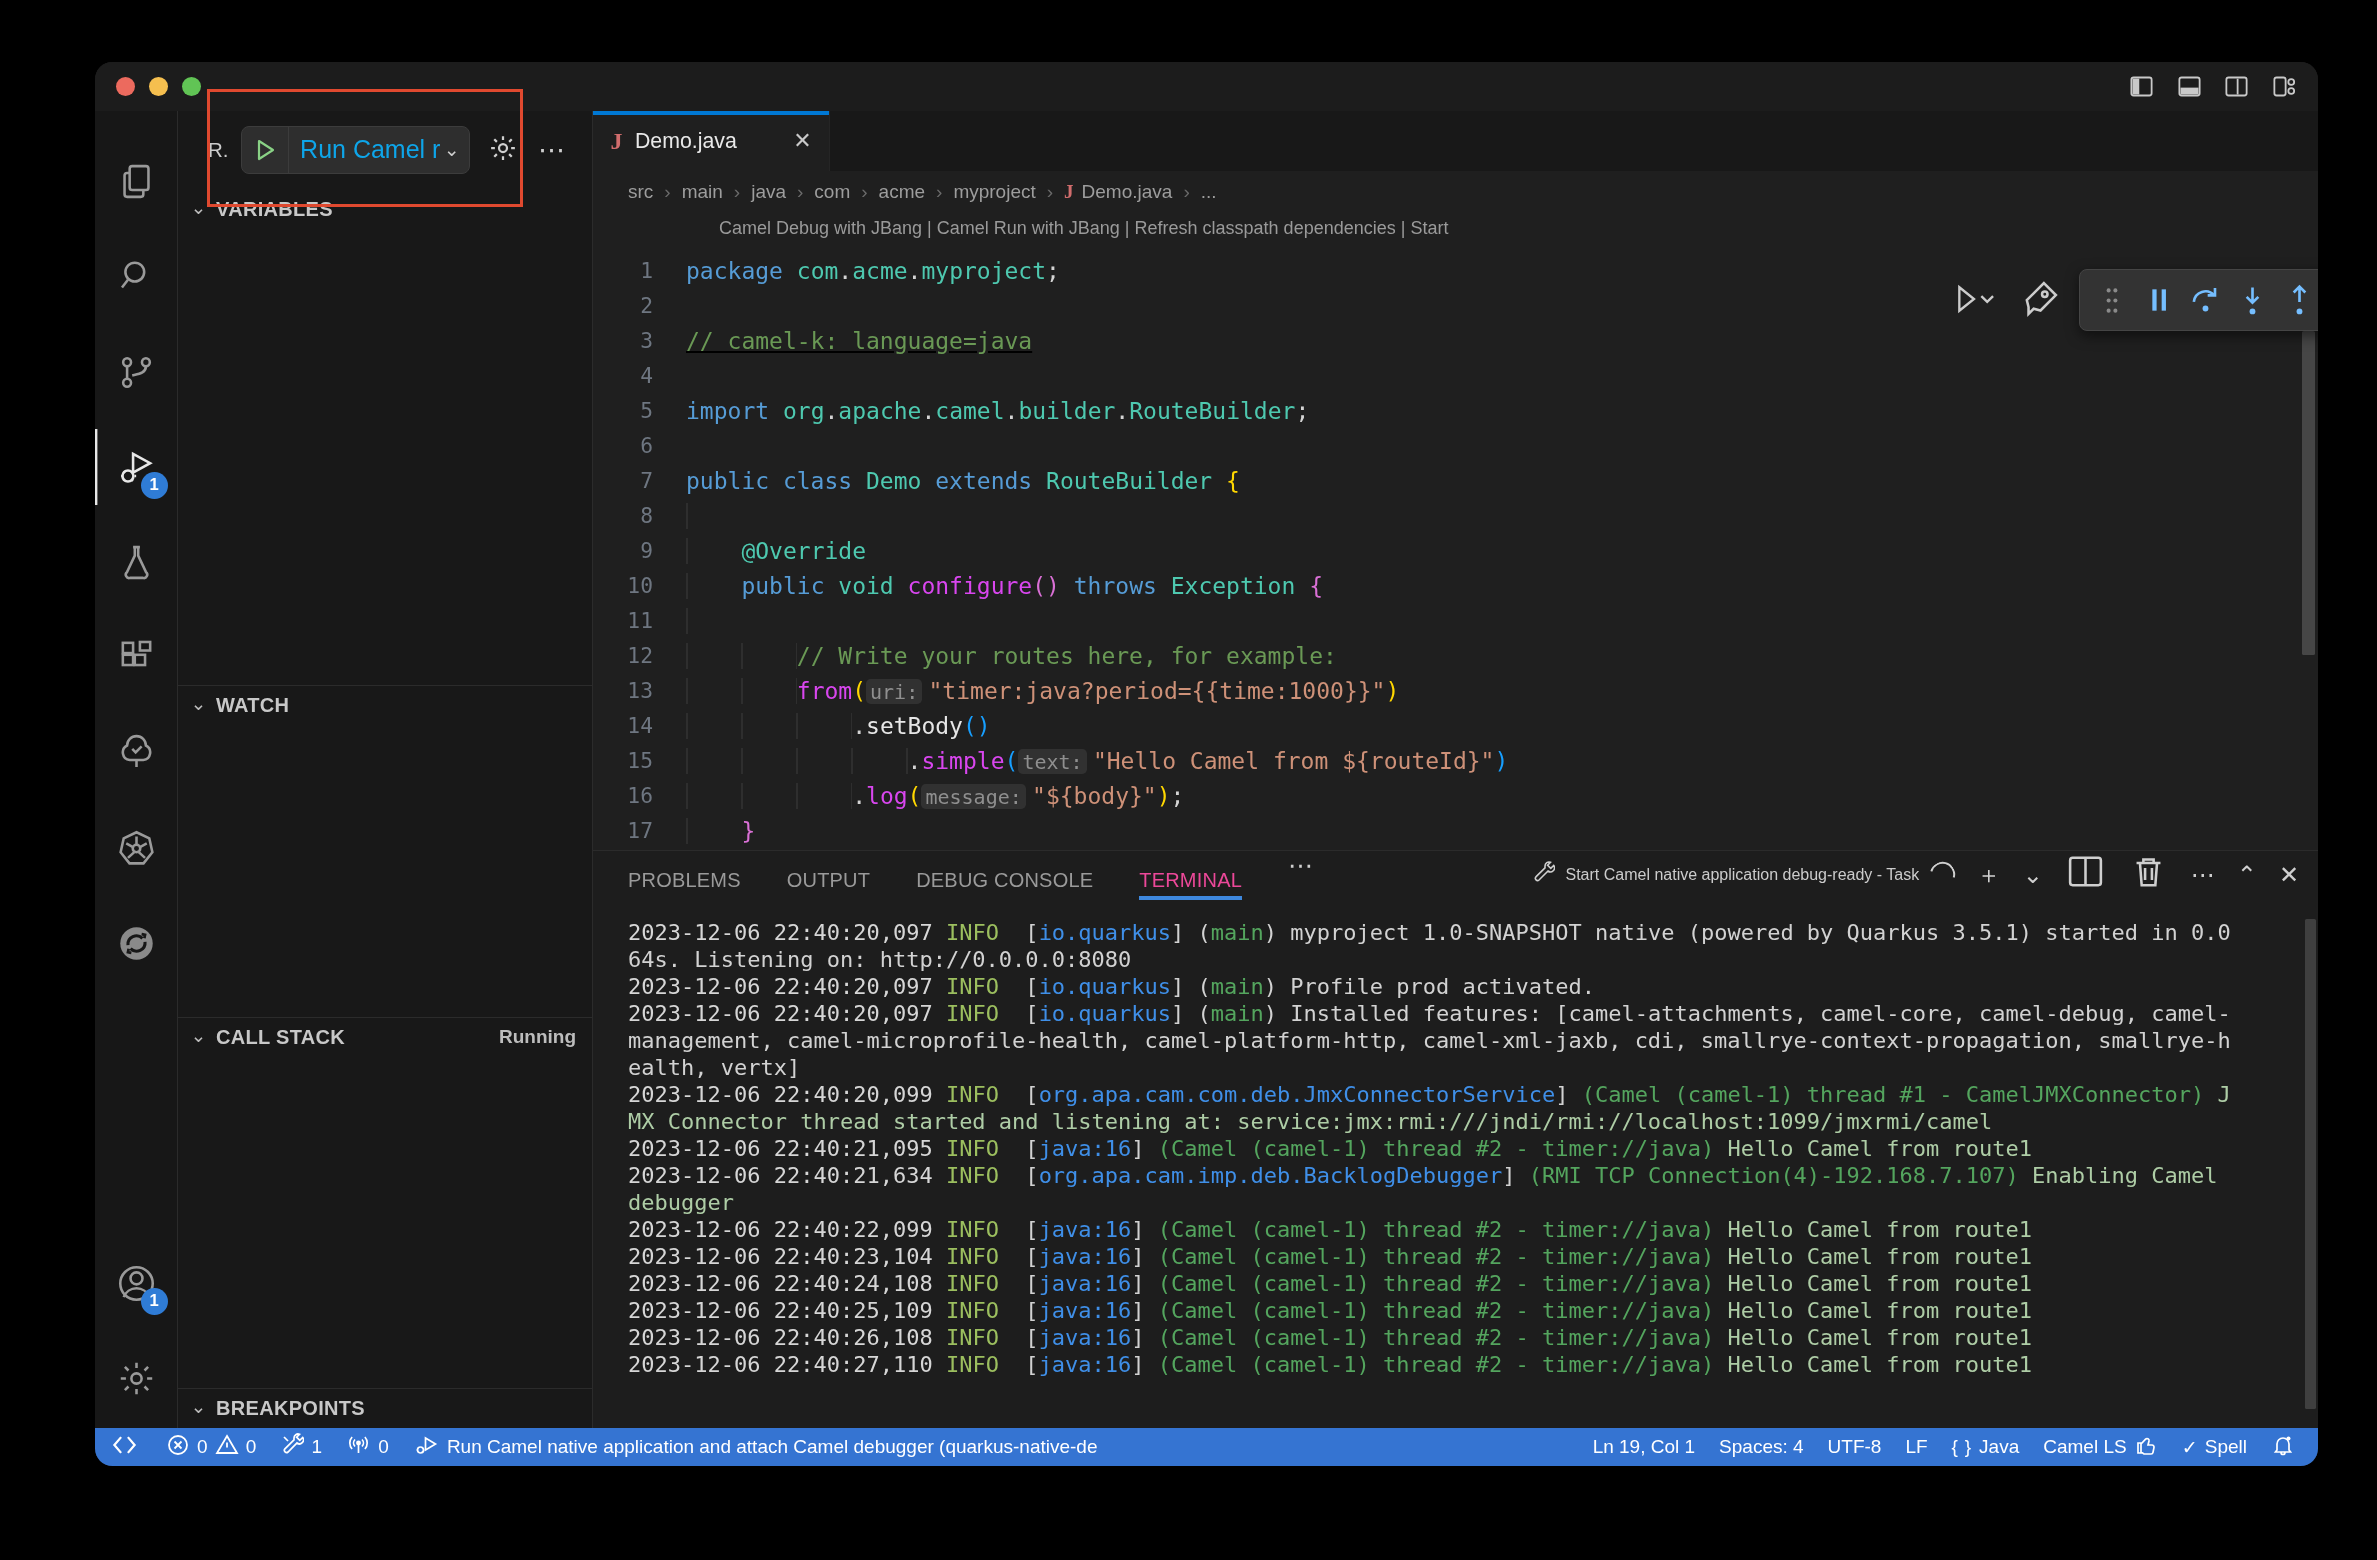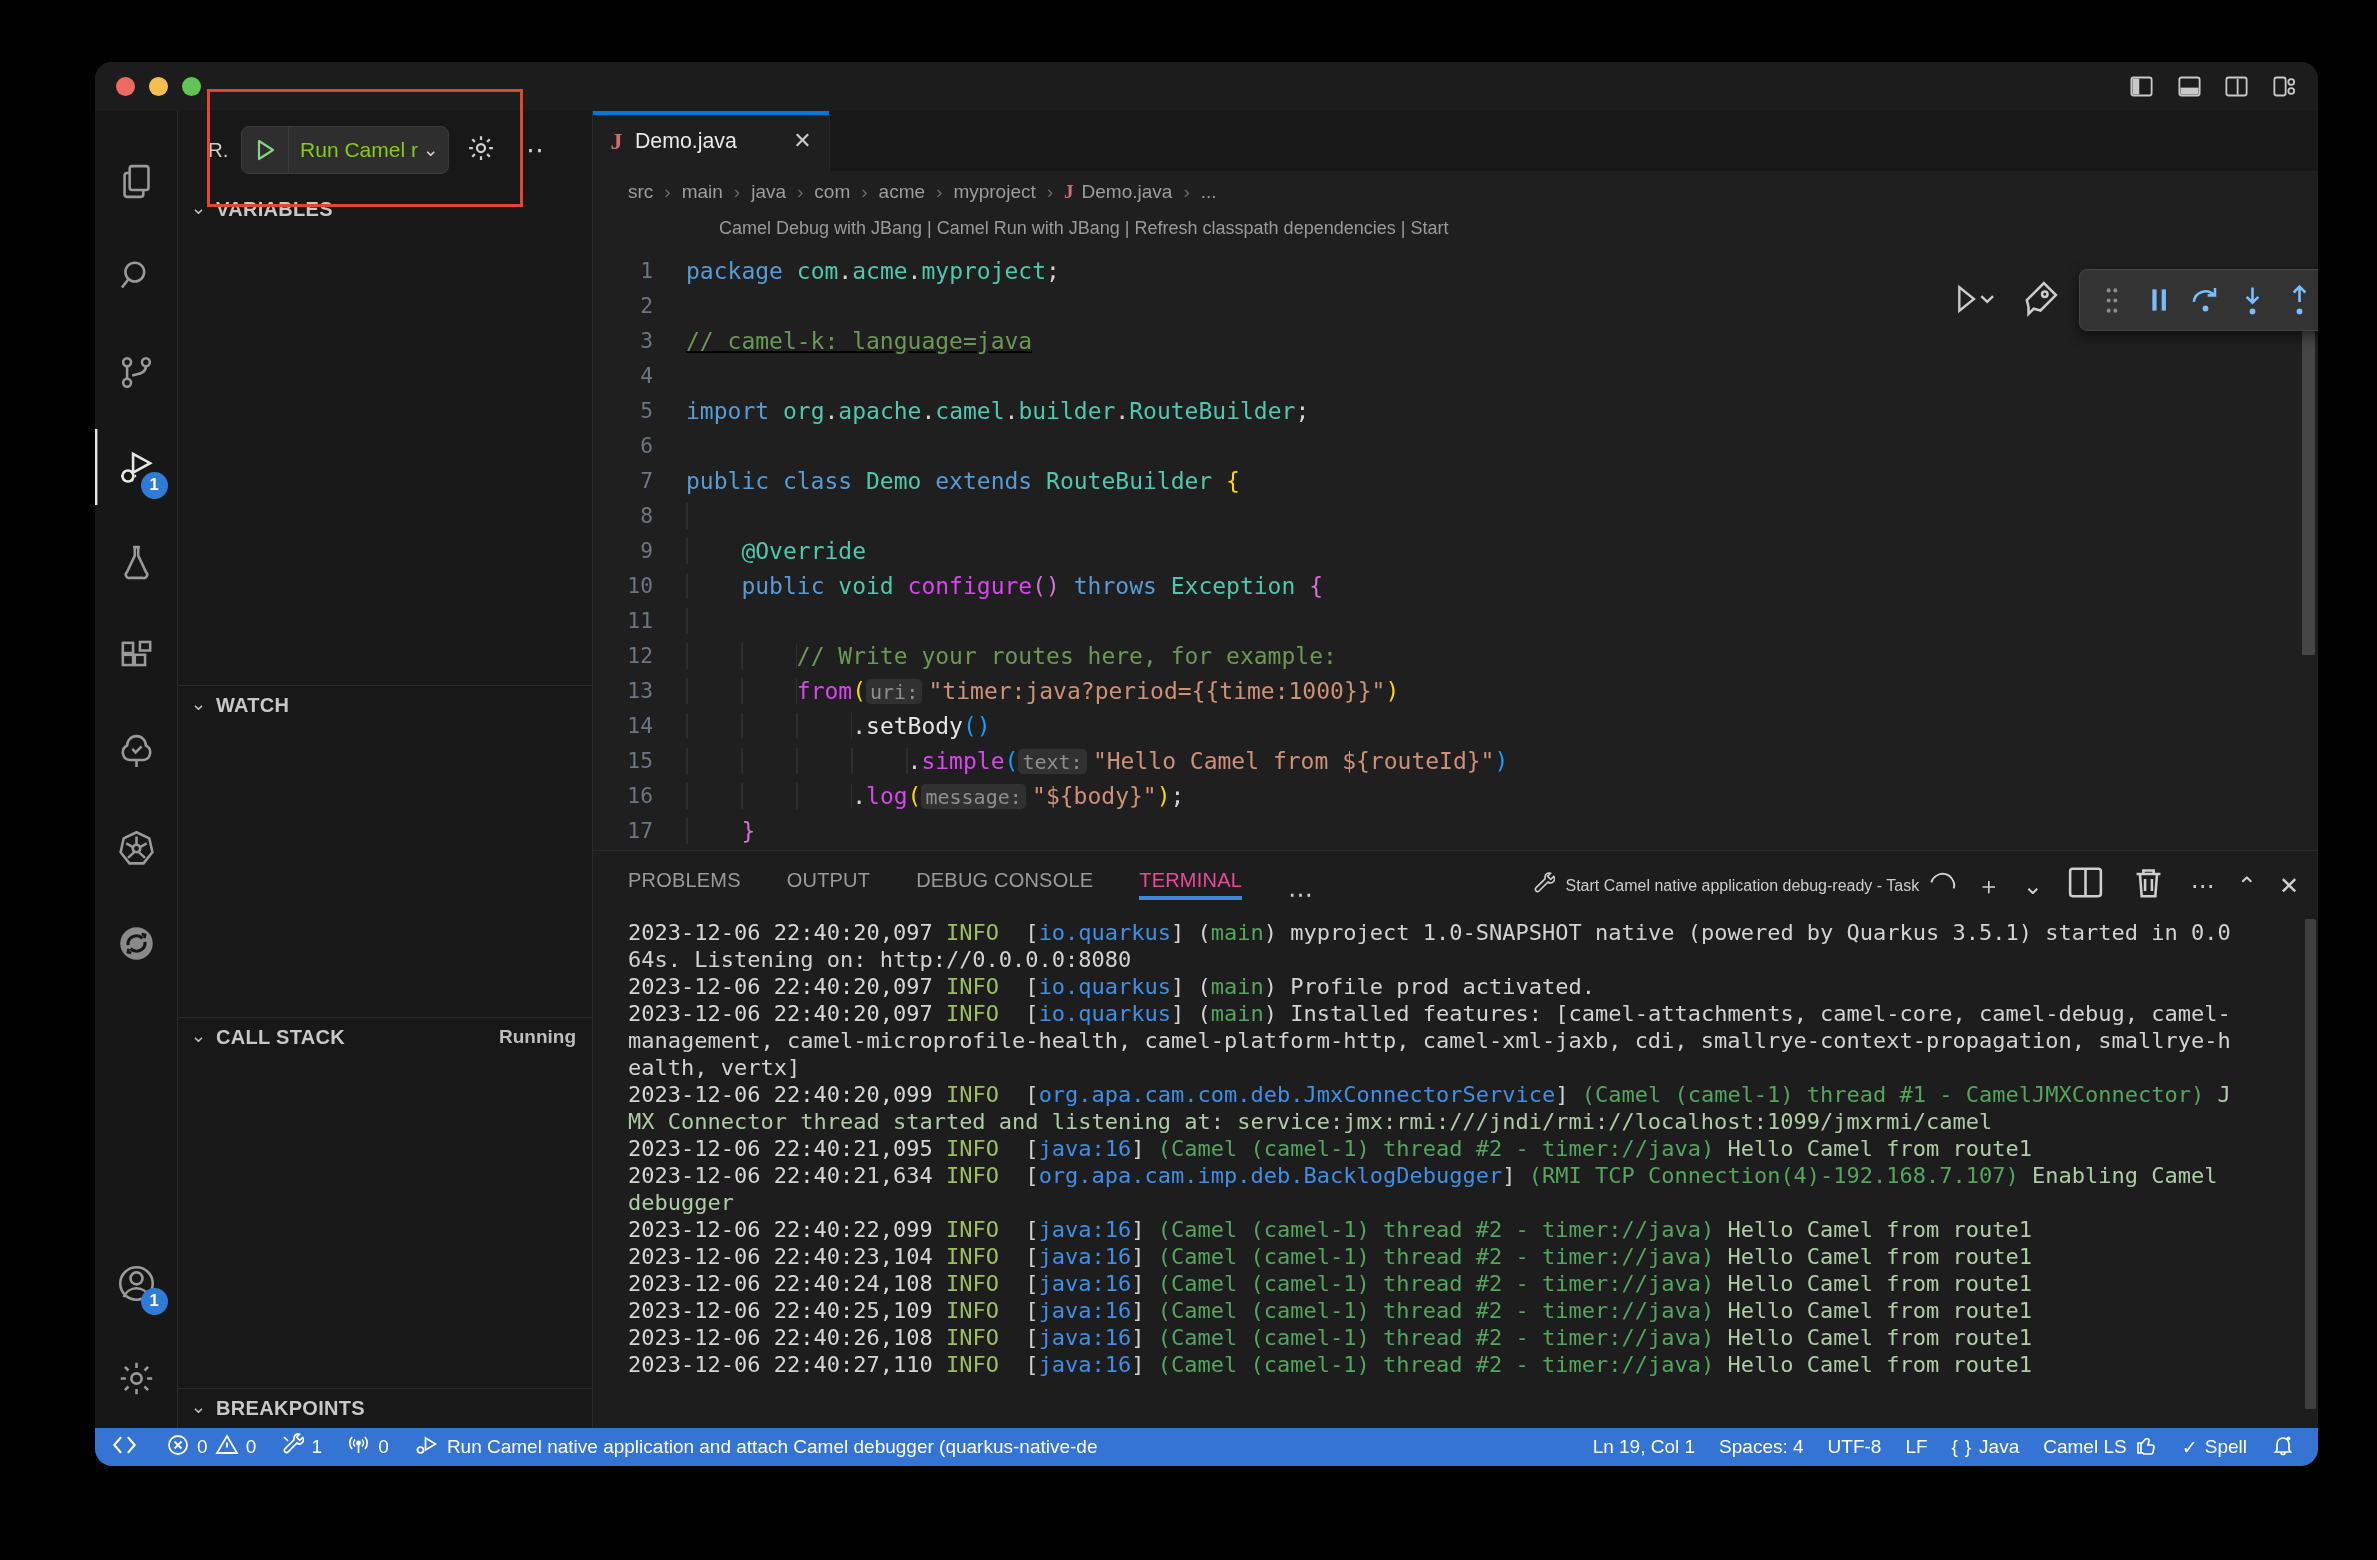--- a/index.html
+++ b/index.html
@@ -20,21 +20,21 @@
   .activitybar{width:82px;height:100%;background:#171717;border-right:0.8px solid #2b2b2b;position:relative;flex:none;}
   .ab-item{position:absolute;left:0;width:82px;height:76px;display:flex;align-items:center;justify-content:center;color:#9a9a9a;}
   .ab-item.active{color:#e7e7e7;box-shadow:inset 2.4px 0 0 #e7e7e7;}
   .ab-badge{position:absolute;right:9.5px;bottom:6.3px;min-width:27px;height:27px;border-radius:13.4px;background:#2f7cd6;color:#fff;font-size:16.6px;font-weight:700;display:flex;align-items:center;justify-content:center;}
 
   .sidebar{width:414px;height:100%;background:#181818;border-right:0.8px solid #2b2b2b;position:relative;flex:none;color:#cccccc;}
   .run-row{position:absolute;left:0;top:14.2px;width:100%;height:49px;display:flex;align-items:center;}
   .run-label{margin-left:30px;font-size:20.5px;color:#cccccc;}
   .run-dropdown{margin-left:12.6px;height:46px;background:#2e2e2e;border:0.8px solid #3c3c3c;border-radius:8px;display:flex;align-items:center;overflow:hidden;}
   .run-play{width:46px;height:100%;display:flex;align-items:center;justify-content:center;border-right:0.8px solid #3c3c3c;}
-  .run-name{padding:0 4.7px 0 11px;font-size:21px;color:#84cc16;white-space:nowrap;max-width:139px;overflow:hidden;}
+  .run-name{padding:0 4.7px 0 11px;font-size:25px;color:#0ea5e9;white-space:nowrap;max-width:139px;overflow:hidden;}
   .run-chev{padding:0 9.5px 0 0;color:#cfcfcf;font-size:19px;}
   .run-gear{margin-left:17.4px;color:#cfcfcf;}
   .run-more{margin-left:20.5px;color:#cfcfcf;font-size:27px;letter-spacing:2.4px;}
   .section{position:absolute;left:0;width:100%;border-top:0.8px solid #2b2b2b;}
   .section-header{height:38px;display:flex;align-items:center;padding:0 16px 0 12.6px;}
   .sec-chev{color:#bdbdbd;font-size:19px;margin-right:9.5px;transform:translateY(-1.6px);}
   .sec-title{font-size:20px;font-weight:700;color:#c8c8c8;letter-spacing:0.3px;}
   .sec-meta{margin-left:auto;font-size:19px;font-weight:700;color:#bdbdbd;}
 
   .editorcol{flex:1;height:100%;display:flex;flex-direction:column;position:relative;background:#1f1f1f;}
@@ -58,21 +58,21 @@
   .p{color:#d4d4d4}.w{color:#e6e6e6}.b1{color:#ffd700}.b2{color:#da70d6}.b3{color:#179fff}
   .il{color:#8f8f8f;background:#313131;border-radius:4.7px;padding:0.8px 4px;margin-right:6.3px;font-size:20px;}
   .ed-scroll{position:absolute;right:3.2px;top:119px;width:12.6px;height:324px;background:#464646;border-radius:1.6px;}
 
   .debug-toolbar{position:absolute;left:1486px;top:57px;height:60px;background:#333333;border:0.8px solid #454545;border-radius:8px;display:flex;align-items:center;padding:0 8px;box-shadow:0 4.7px 12.6px rgba(0,0,0,.5);z-index:30;}
   .dtb-btn{width:47px;height:51px;display:flex;align-items:center;justify-content:center;}
   .editor-actions{position:absolute;right:19px;top:66px;display:flex;align-items:center;gap:24px;z-index:25;color:#cccccc;}
 
   
   .panel{height:577px;flex:none;background:#1d1d1d;border-top:0.8px solid #2b2b2b;position:relative;}
-  .panel-header{height:58px;display:flex;align-items:flex-end;padding:0 19px 0 35px;position:relative;}
+  .panel-header{height:58px;display:flex;align-items:flex-start;padding:0 19px 0 35px;position:relative;}
   .ptab{margin-right:46px;font-size:20px;color:#9a9a9a;height:58px;display:flex;align-items:center;position:relative;letter-spacing:0.2px;}
   .ptab.active{color:#ec4899;}
   .ptab.active::after{content:"";position:absolute;left:0;right:0;bottom:9.5px;height:3.2px;background:#3e88de;}
   .ptab-more{color:#cfcfcf;font-size:25px;margin-right:32px;}
   .panel-right{margin-left:auto;display:flex;align-items:center;gap:22px;color:#cccccc;}
   .task-label{font-size:16px;color:#cccccc;display:flex;align-items:center;gap:11px;}
   .spinner{width:20.5px;height:20.5px;border:2.4px solid transparent;border-top-color:#cfcfcf;border-right-color:#cfcfcf;border-radius:50%;transform:rotate(-30deg);}
   .picon{font-size:24px;color:#cfcfcf;}
   .terminal{position:absolute;left:35px;top:68px;right:32px;bottom:6.3px;font-family:"DejaVu Sans Mono",monospace;font-size:22px;line-height:27px;white-space:pre;}
   .c-ts{color:#d6d6d6}.c-info{color:#9cbf5f}.c-log{color:#3f8fe8}.c-th{color:#54a55e}.c-msg{color:#d2d2d2}.c-mg{color:#aecda6}.c-pun{color:#d2d2d2}

